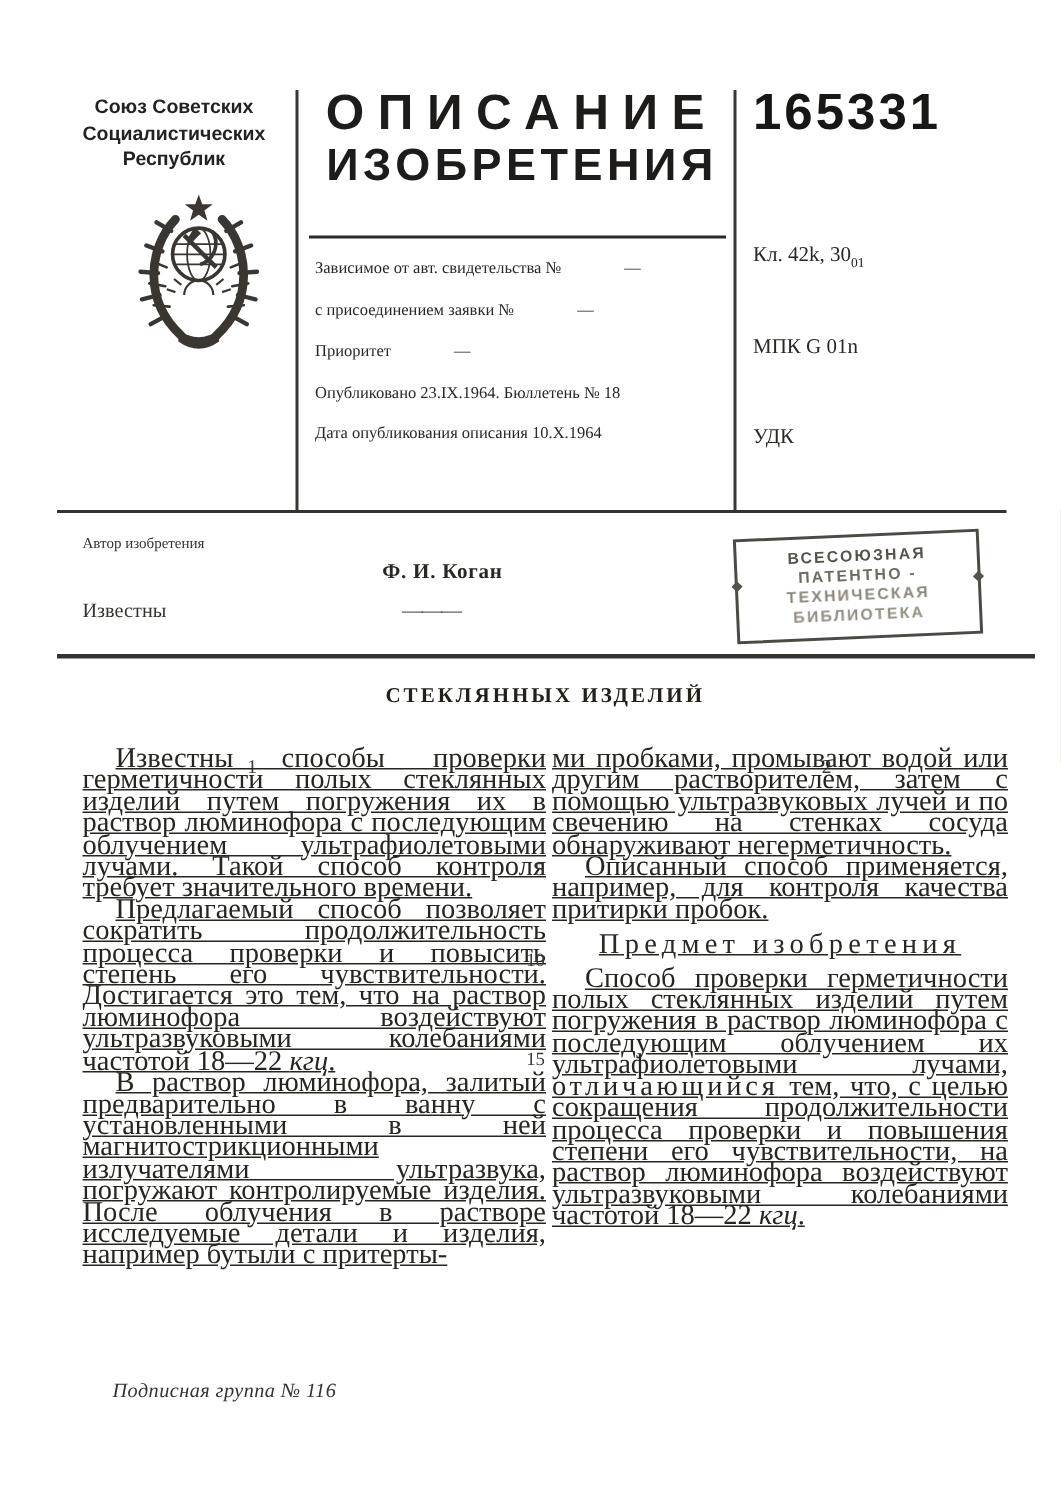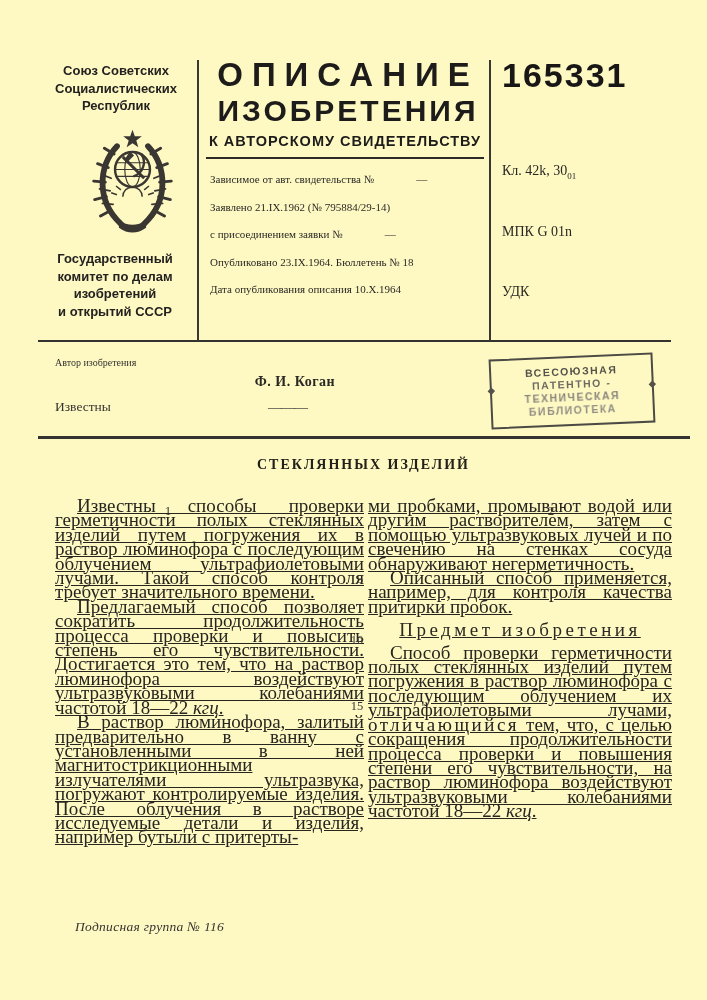--- a/index.html
+++ b/index.html
@@ -1,18 +1,18 @@
 <!DOCTYPE html>
 <html><head>
 <meta charset="utf-8">
 <style>
   html,body{margin:0;padding:0;background:#e8e6e1;}
   .page{
     position:relative;width:707px;height:1000px;margin:0 auto;
-    background:#fef9c3;color:#2a2824;overflow:hidden;
+    background:#ffffff;color:#2a2824;overflow:hidden;
     font-family:"Liberation Serif", serif;
   }
   .abs{position:absolute;}
   
   .union{left:38px;top:62px;width:156px;text-align:center;
     font-family:"Liberation Sans",sans-serif;font-weight:bold;font-size:13px;line-height:17.5px;color:#242220;}
   .emblem{left:84px;top:127px;width:97px;height:118px;}
   .committee{left:34px;top:250px;width:162px;text-align:center;
     font-family:"Liberation Sans",sans-serif;font-weight:bold;font-size:13px;line-height:17.5px;color:#242220;}
   
@@ -103,44 +103,37 @@
       <path d="M43 33 l7 -7" stroke-width="4.5"></path>
       <path d="M59 26 a15 15 0 0 1 -8 23" stroke-width="2.5"></path>
     </g>
     <g stroke="#3a3631" fill="none" stroke-width="1.5">
       <path d="M40 70 a10 10 0 0 1 20 0"></path>
       <path d="M38 63 l-5 -4 M62 63 l5 -4 M34 68 l-6 -2 M66 68 l6 -2"></path>
     </g>
     <path d="M36 94 Q50 104 64 94 L64 102 Q50 112 36 102 Z" fill="#3a3631"></path>
   </svg>
 
-  <div class="abs committee">
-    <div>Государственный</div>
-    <div>комитет по делам</div>
-    <div>изобретений</div>
-    <div>и открытий СССР</div>
-  </div>
 
   <div class="abs vrule v1"></div>
   <div class="abs vrule v2"></div>
 
   <div class="abs t1">ОПИСАНИЕ</div>
   <div class="abs t2">ИЗОБРЕТЕНИЯ</div>
-  <div class="abs t3">К АВТОРСКОМУ СВИДЕТЕЛЬСТВУ</div>
   <div class="abs subrule"></div>
 
   <div class="abs fields">
     <div class="field-row">
       <span>Зависимое от авт. свидетельства №</span><span class="field-value">—</span>
     </div>
     <div class="field-row">
-      <span>Заявлено 21.IX.1962 (№ 795884/29-14)</span><span class="field-value"></span>
-    </div>
-    <div class="field-row">
       <span>с присоединением заявки №</span><span class="field-value">—</span>
+    </div>
+    <div class="field-row">
+      <span>Приоритет</span><span class="field-value">—</span>
     </div>
     <div class="field-row">
       <span>Опубликовано 23.IX.1964. Бюллетень № 18</span><span class="field-value"></span>
     </div>
     <div class="field-row">
       <span>Дата опубликования описания 10.X.1964</span><span class="field-value"></span>
     </div>
   </div>
 
   <div class="abs docnum">165331</div>

